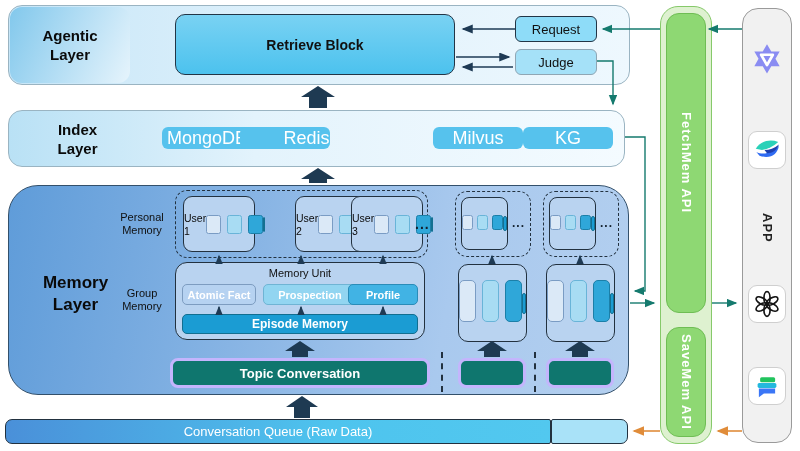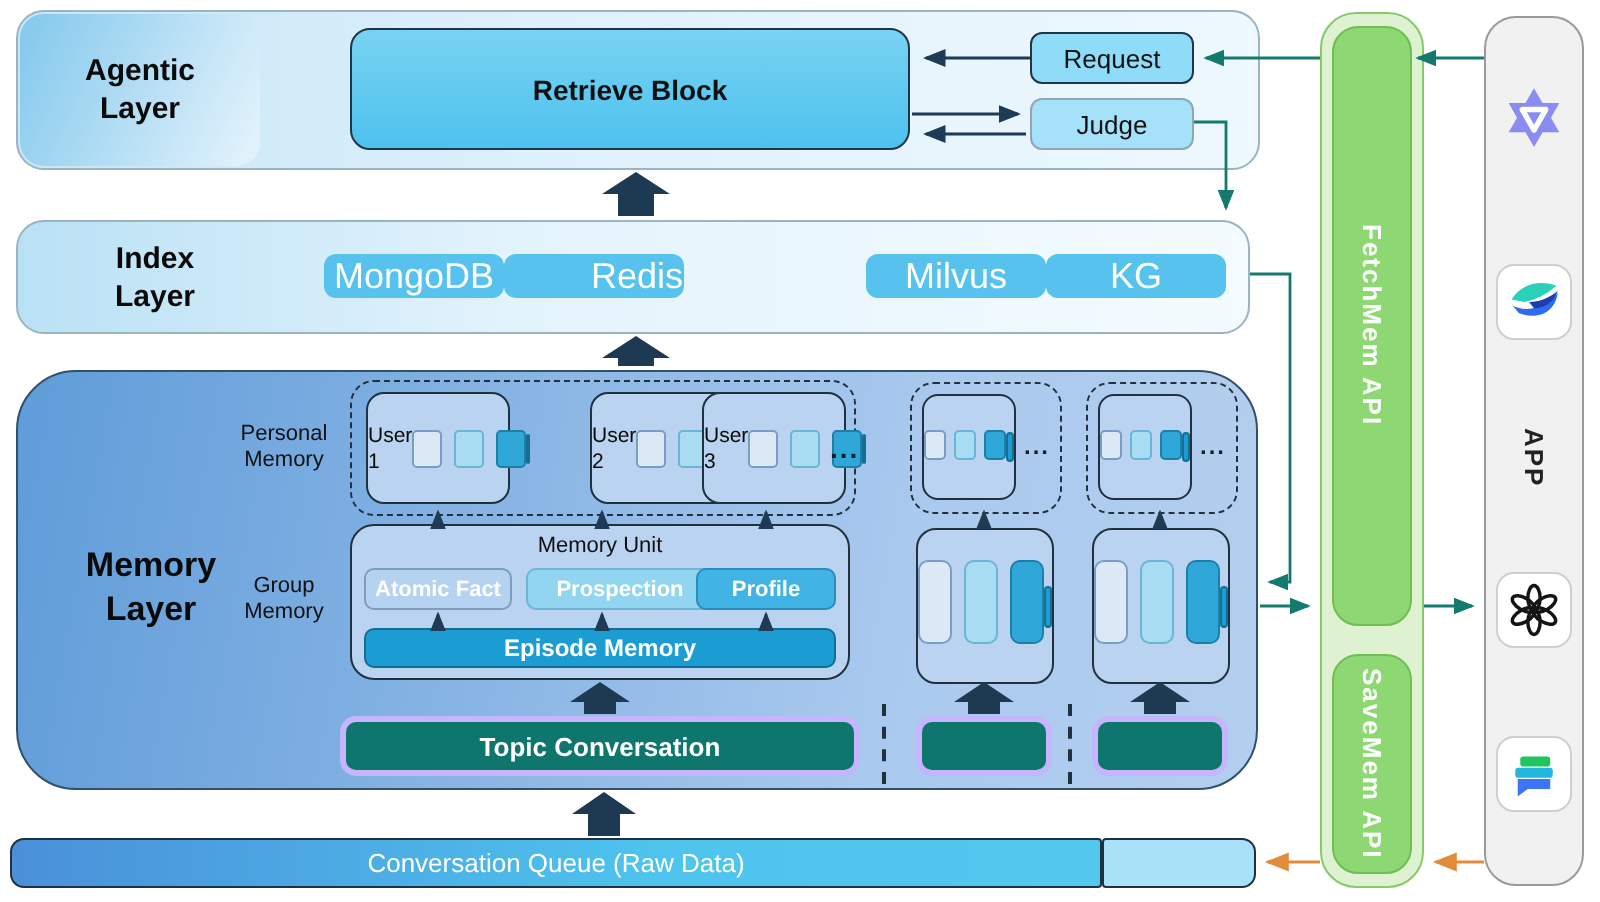--- a/index.html
+++ b/index.html
@@ -104,21 +104,21 @@
   <div class="abs index"></div>
   <div class="abs ctr" style="left:30px;top:117px;width:95px;height:44px;">
     <div class="layer-title">
       <div>Index</div>
       <div>Layer</div>
     </div>
   </div>
   <div class="abs db ctr" style="left:162px;">
       <span>MongoDB</span>
     </div>
-  <div class="abs db ctr" style="left:252px;padding-left:43px;">
+  <div class="abs db ctr" style="left:240px;padding-left:43px;">
       <span>Redis</span>
     </div>
   <div class="abs db ctr" style="left:433px;">
       <span>Milvus</span>
     </div>
   <div class="abs db ctr" style="left:523px;">
       <span>KG</span>
     </div>
 
   <div class="abs memory"></div>

